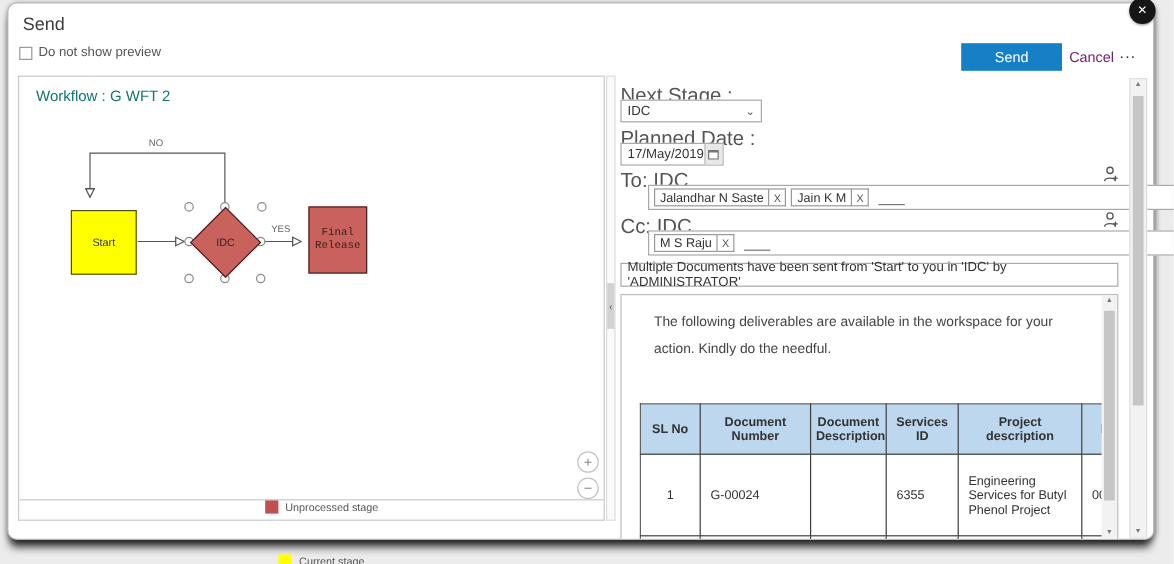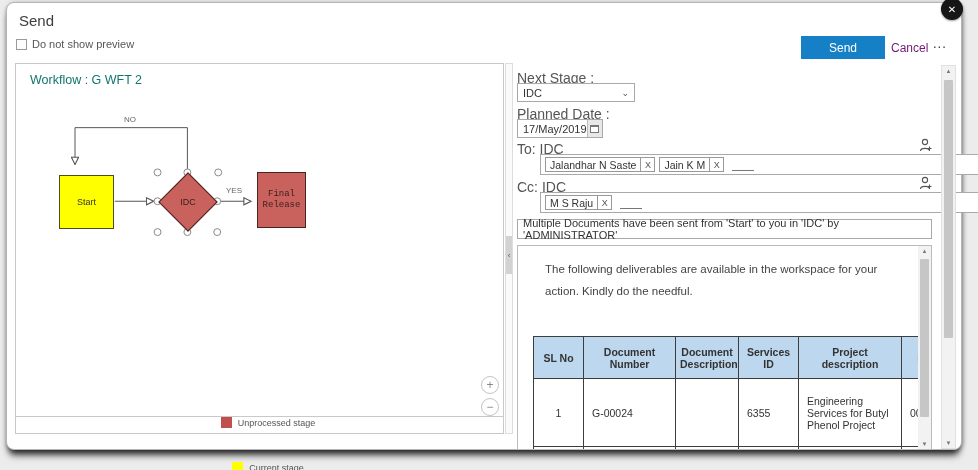--- a/index.html
+++ b/index.html
@@ -60,21 +60,21 @@
     position: absolute; left: 0; bottom: 0; width: 100%; height: 17px; border-top: 1px solid #c9c9c9;
     display: flex; align-items: center; padding-left: 17px; gap: 34px; flex-direction: column;
   }
   .legend-item { display: flex; align-items: center; gap: 6px; }
   .legend-swatch { width: 11px; height: 11px; display: inline-block; }
   .legend-item span:last-child { font-size: 9px; color: #555; }
   
   .splitter { position: absolute; left: 498px; top: 60px; width: 8px; height: 371px; background: #fafafa; border: 1px solid #ddd; }
   .splitter-thumb { position: absolute; left: 0; top: 172px; width: 100%; height: 38px; background: #d2d2d2; color: #555; font-size: 8px; display: flex; align-items: center; justify-content: center; cursor: pointer; }
   
-  .field-label { position: absolute; font-size: 14px; color: #555; }
+  .field-label { position: absolute; font-size: 17px; color: #555; }
   .inp { position: absolute; border: 1px solid #a9a9a9; background: #fff; font-size: 11px; color: #333; display: flex; align-items: center; padding: 0 5px; }
   .lbl-next-stage { left: 510px; top: 67px; }
   .sel-next-stage { left: 510px; top: 80px; width: 118px; height: 19px; justify-content: space-between; cursor: pointer; }
   .chev { font-size: 9px; color: #555; }
   .lbl-planned-date { left: 510px; top: 103px; }
   .inp-date { left: 510px; top: 116px; width: 86px; height: 19px; justify-content: space-between; padding-right: 0; }
   .cal-btn { width: 17px; height: 17px; background: #e8e8e8; border-left: 1px solid #bbb; display: flex; align-items: center; justify-content: center; cursor: pointer; }
   .cal-glyph { width: 9px; height: 8px; border: 1px solid #777; border-top: 2px solid #777; background: linear-gradient(#fff,#fff); }
   .lbl-to { left: 510px; top: 138px; }
   .lbl-cc { left: 510px; top: 176px; }

